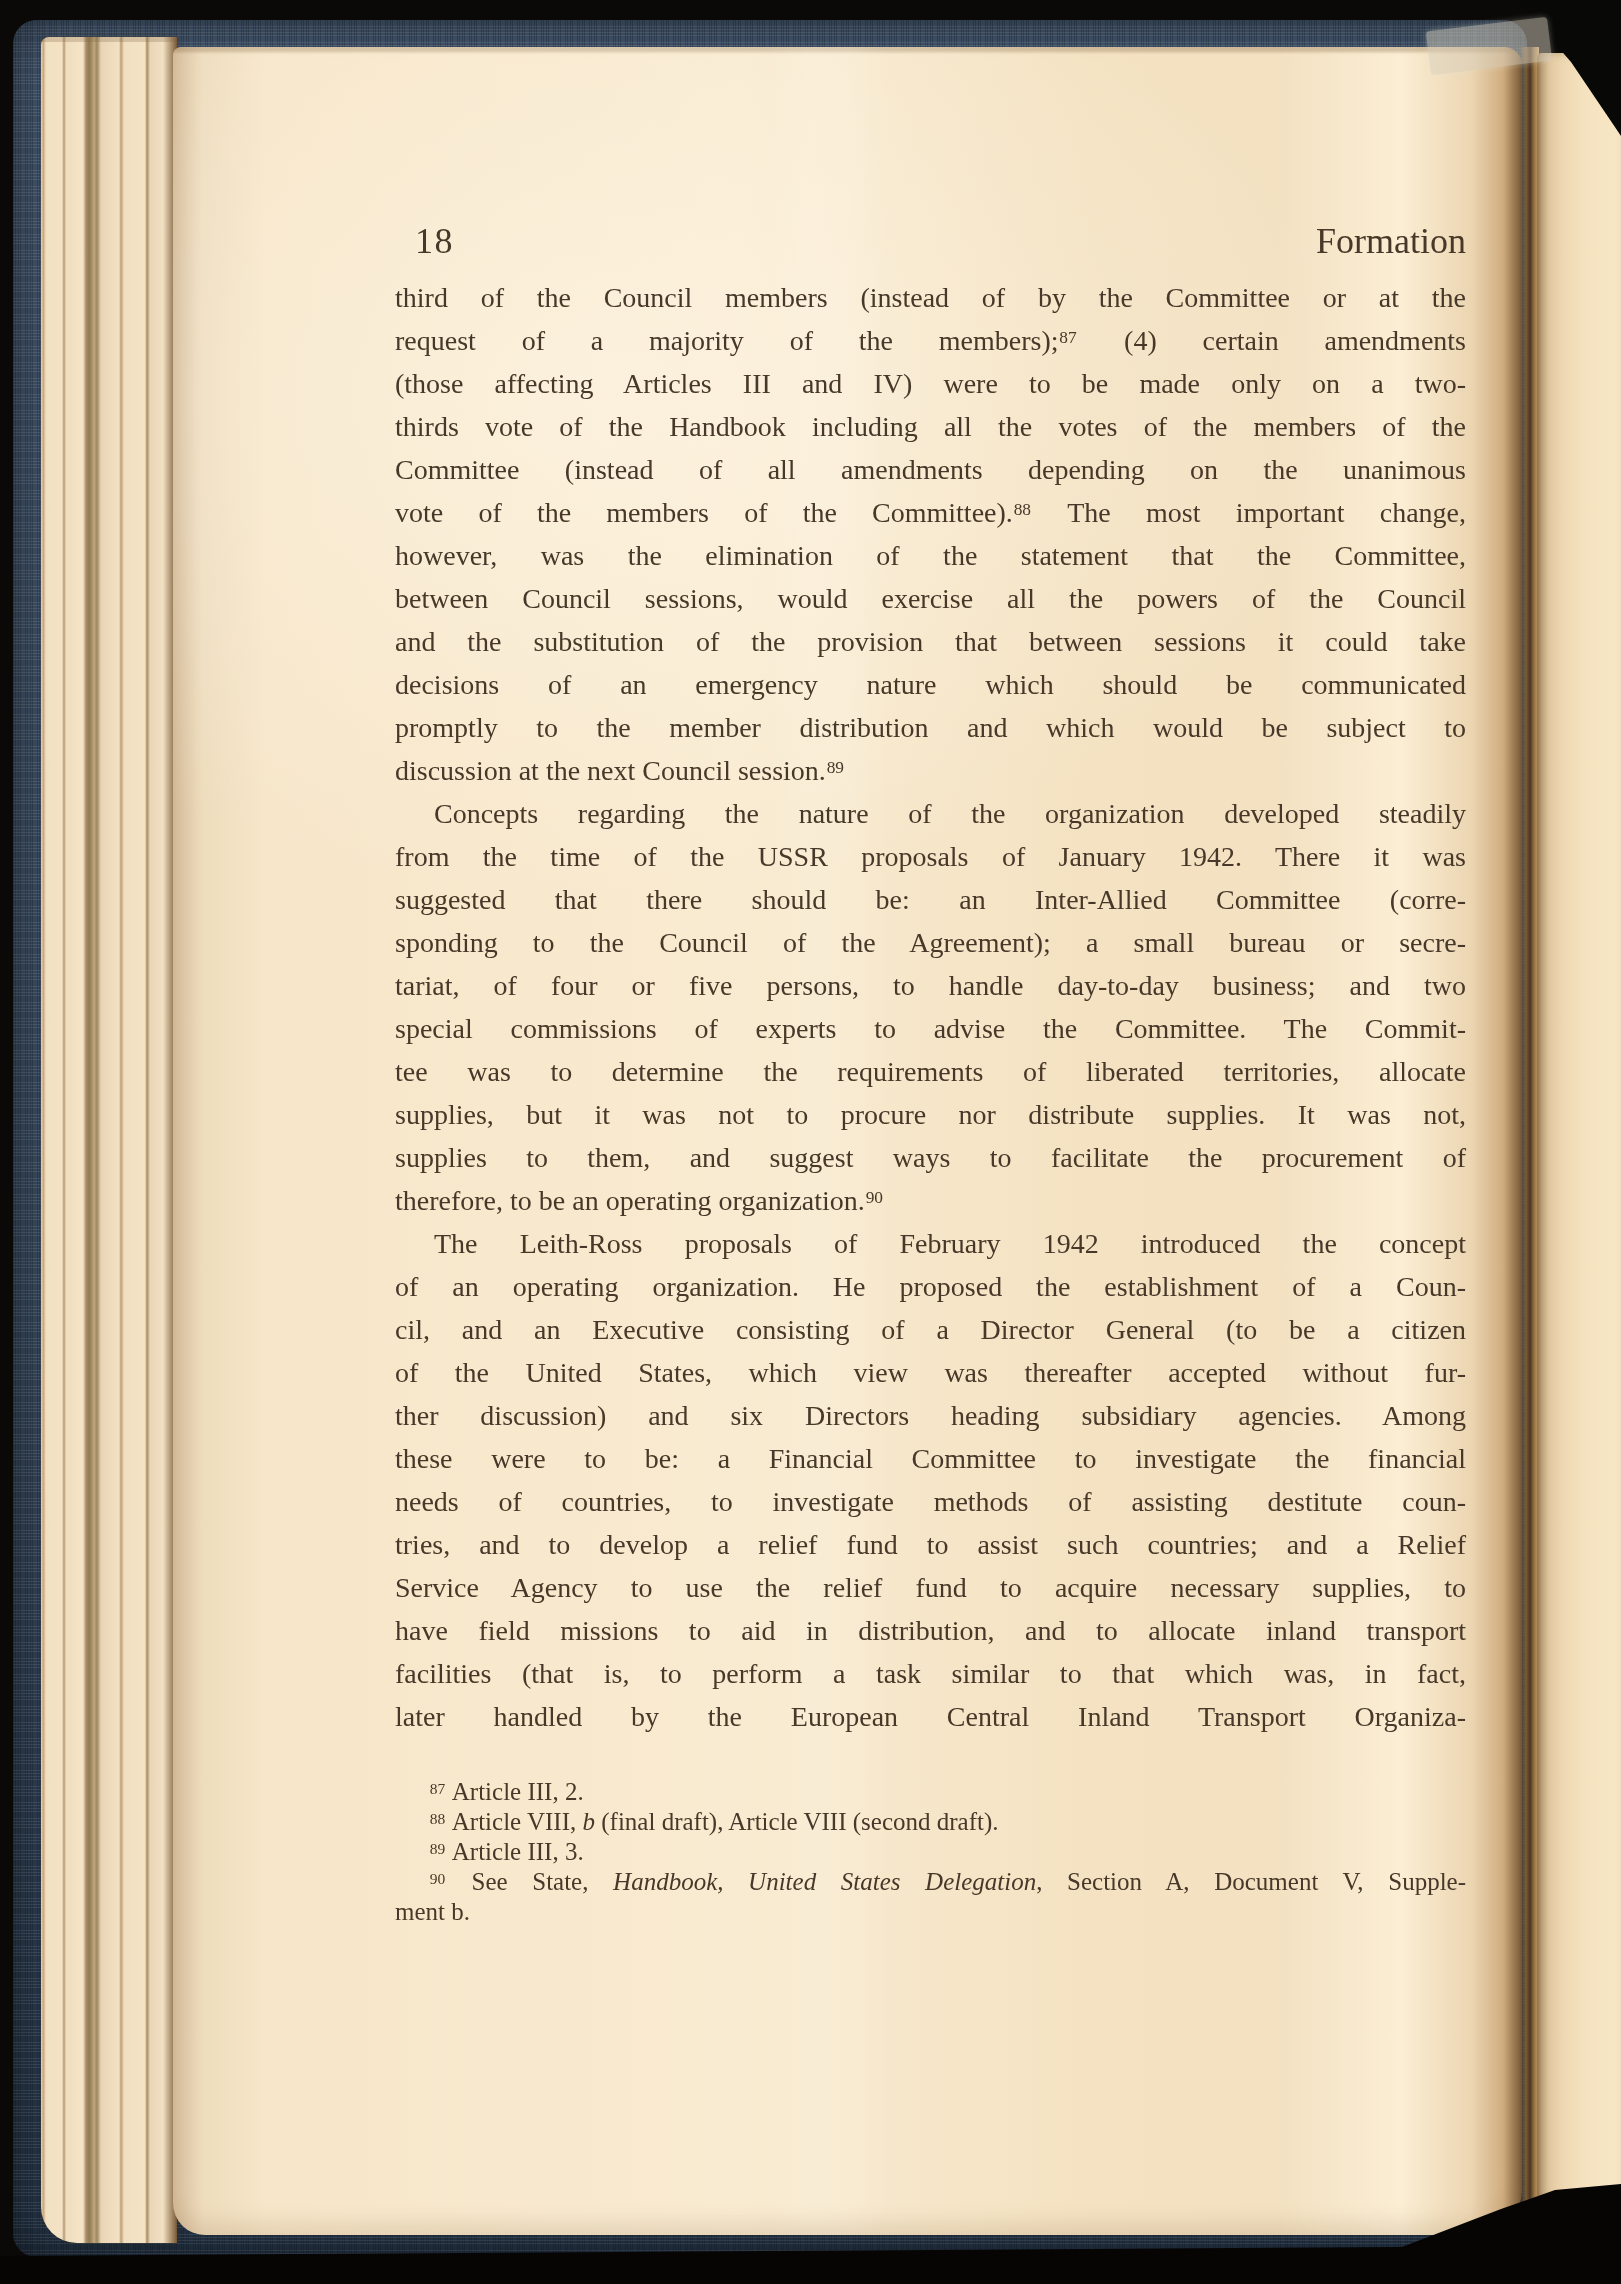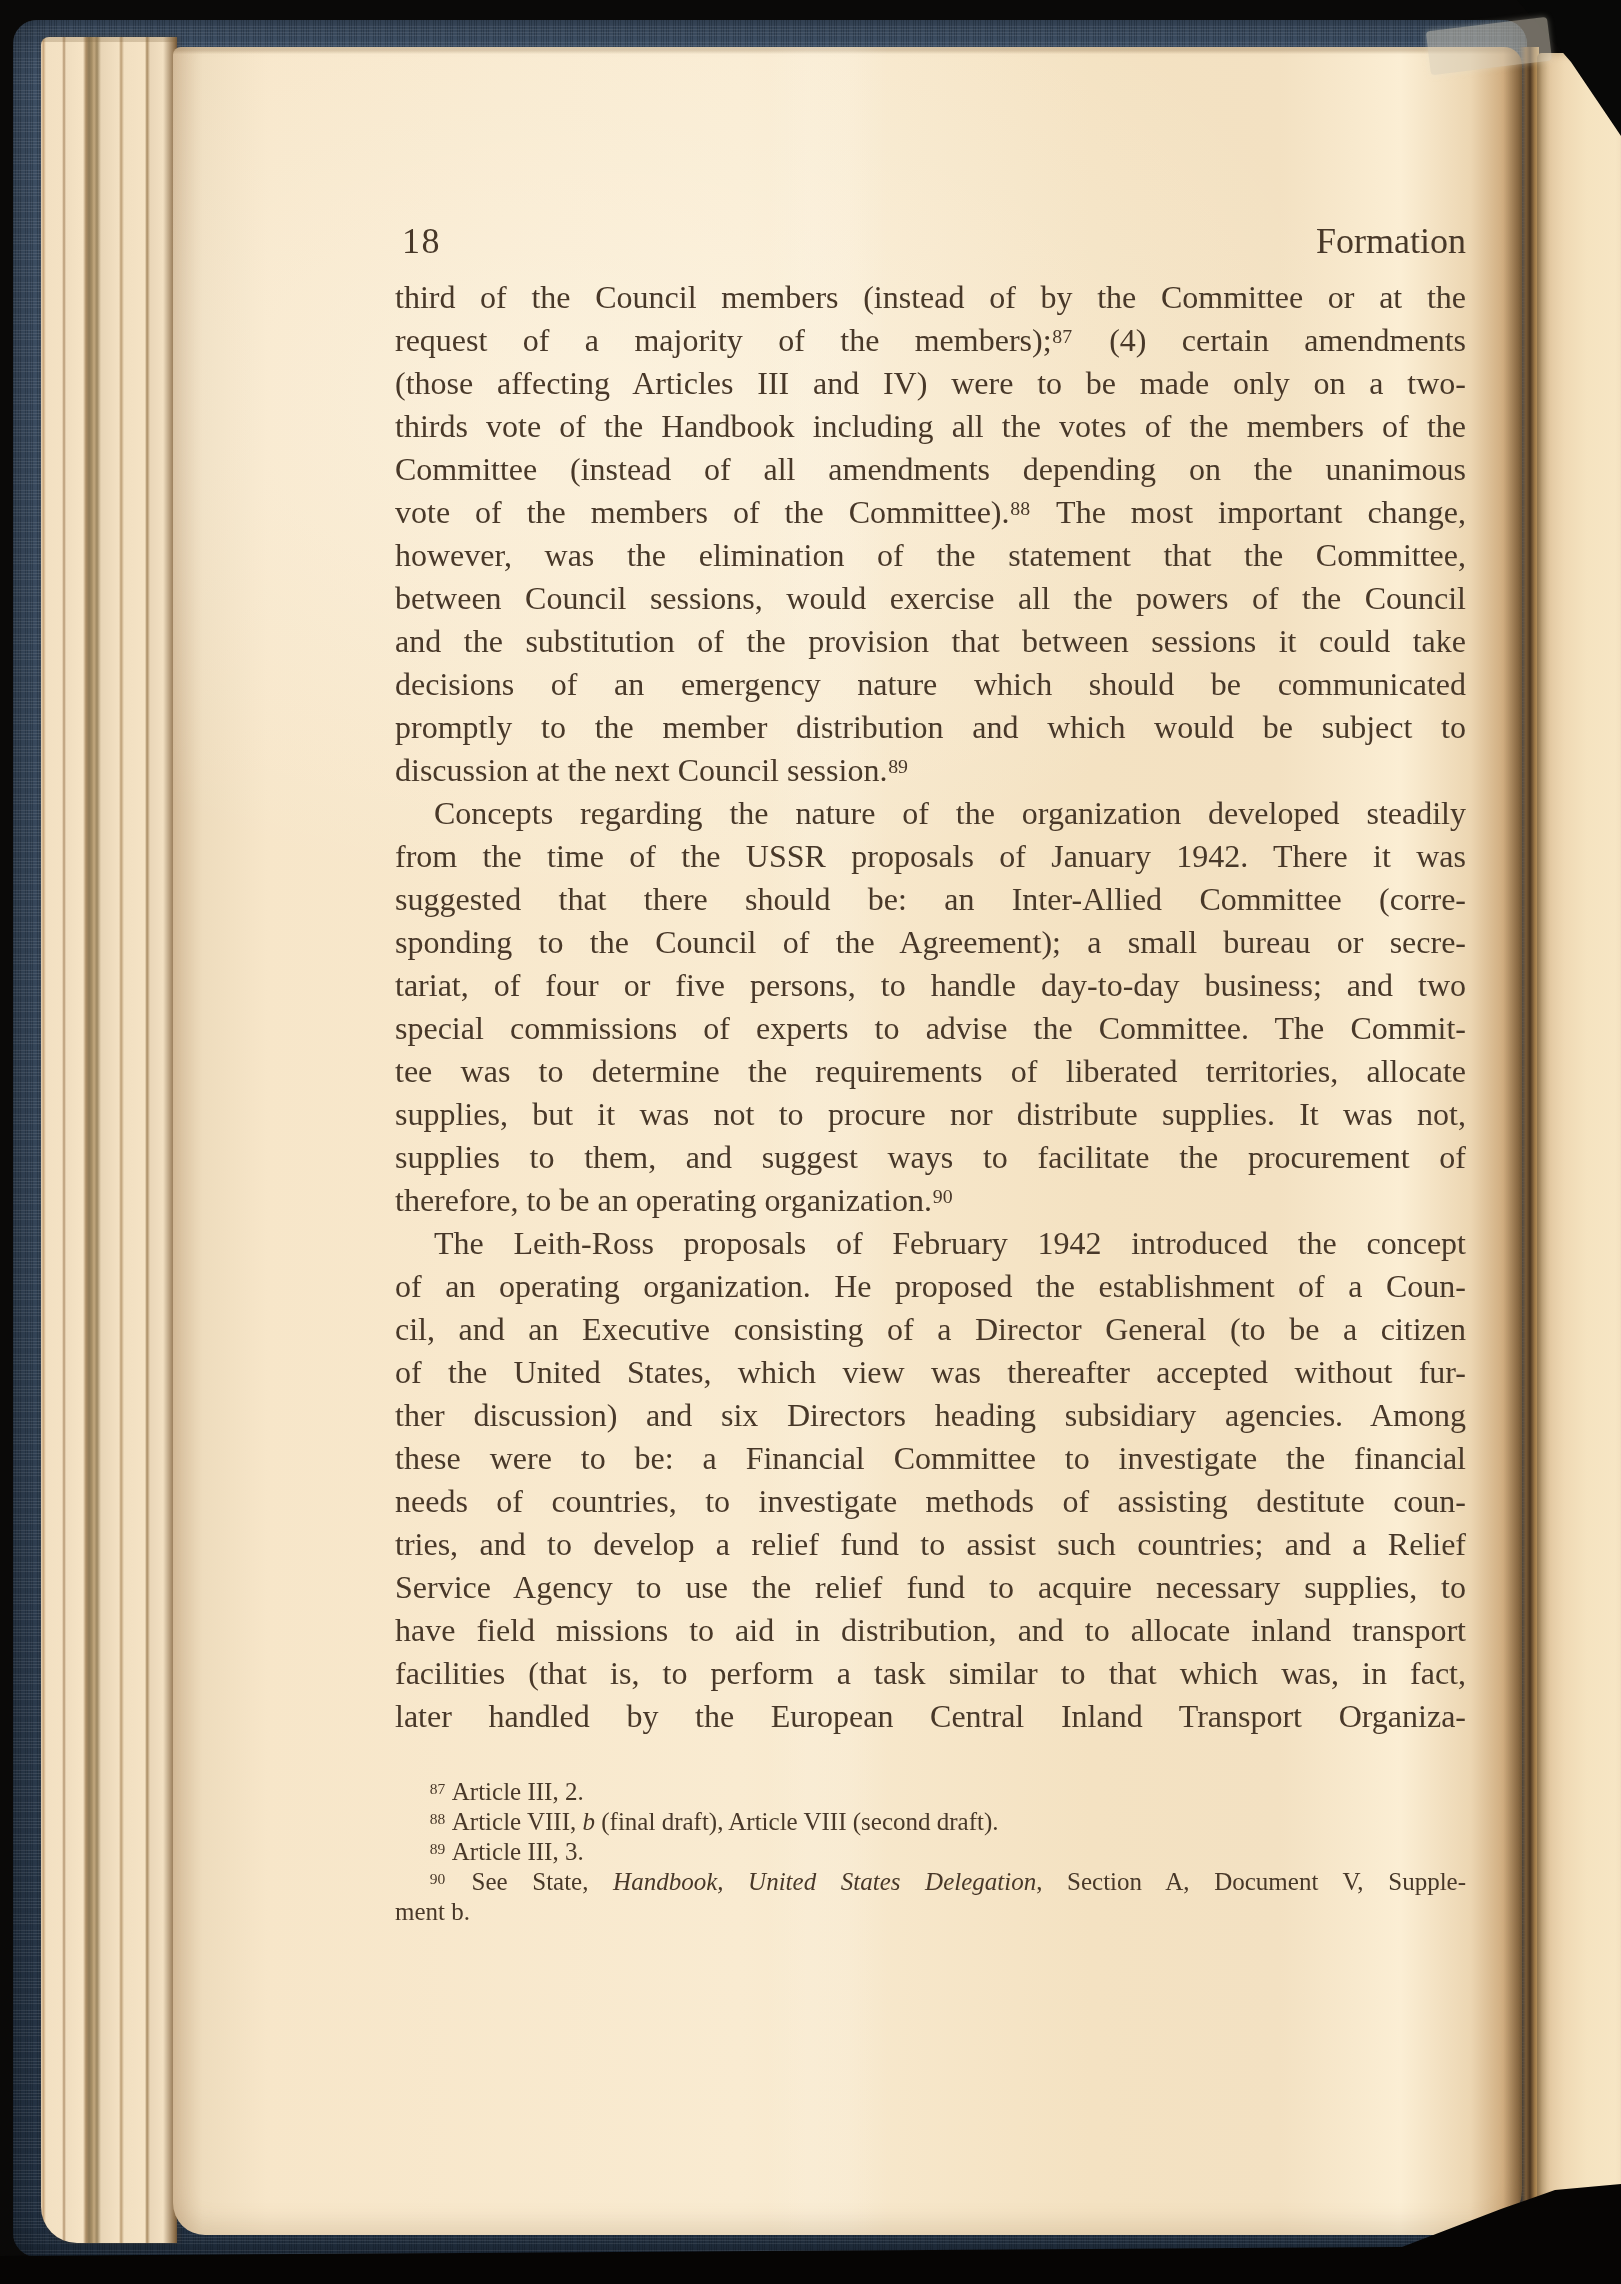--- a/index.html
+++ b/index.html
@@ -53,25 +53,25 @@
   #wedge-top-right{position:absolute;left:0;top:0;width:1621px;height:2284px;background:#080807;
     clip-path:polygon(1517px 0, 1621px 0, 1621px 136px, 1571px 62px);}
   #wedge-bottom{position:absolute;left:0;top:0;width:1621px;height:2284px;background:#060504;
     clip-path:polygon(0 2256px, 1402px 2247px, 1501px 2209px, 1555px 2190px, 1621px 2184px, 1621px 2284px, 0 2284px);}
   #tape{position:absolute;left:1428px;top:24px;width:122px;height:44px;background:rgba(216,208,190,0.5);
     border-radius:4px;transform:rotate(-7deg);box-shadow:0 0 6.5px rgba(230,225,210,0.35);}
 
   
   .header-row{position:absolute;left:222px;top:170px;width:1071px;height:49px;color:var(--ink);
     font-size:36px;line-height:49px;}
-  #page-number{position:absolute;left:7px;top:0;letter-spacing:1.6px;}
+  #page-number{position:absolute;left:20px;top:0;letter-spacing:1.6px;}
   #running-head{text-align:right;}
 
   #body-text{position:absolute;left:222px;top:229px;width:1071px;color:var(--ink);
-    font-size:32px;line-height:43px;}
+    font-size:28px;line-height:43px;}
   .bline{height:43px;overflow:visible;text-align:left;white-space:normal;}
   .bline.just{text-align:justify;text-align-last:justify;}
   .bline.ind{padding-left:39px;}
 
   #footnotes{position:absolute;left:222px;top:1730px;width:1071px;color:var(--ink);
     font-size:25px;line-height:30px;}
   .fline{height:30px;text-align:left;}
   .fline.just{text-align:justify;text-align-last:justify;}
   .fline.find{padding-left:34px;}
 

